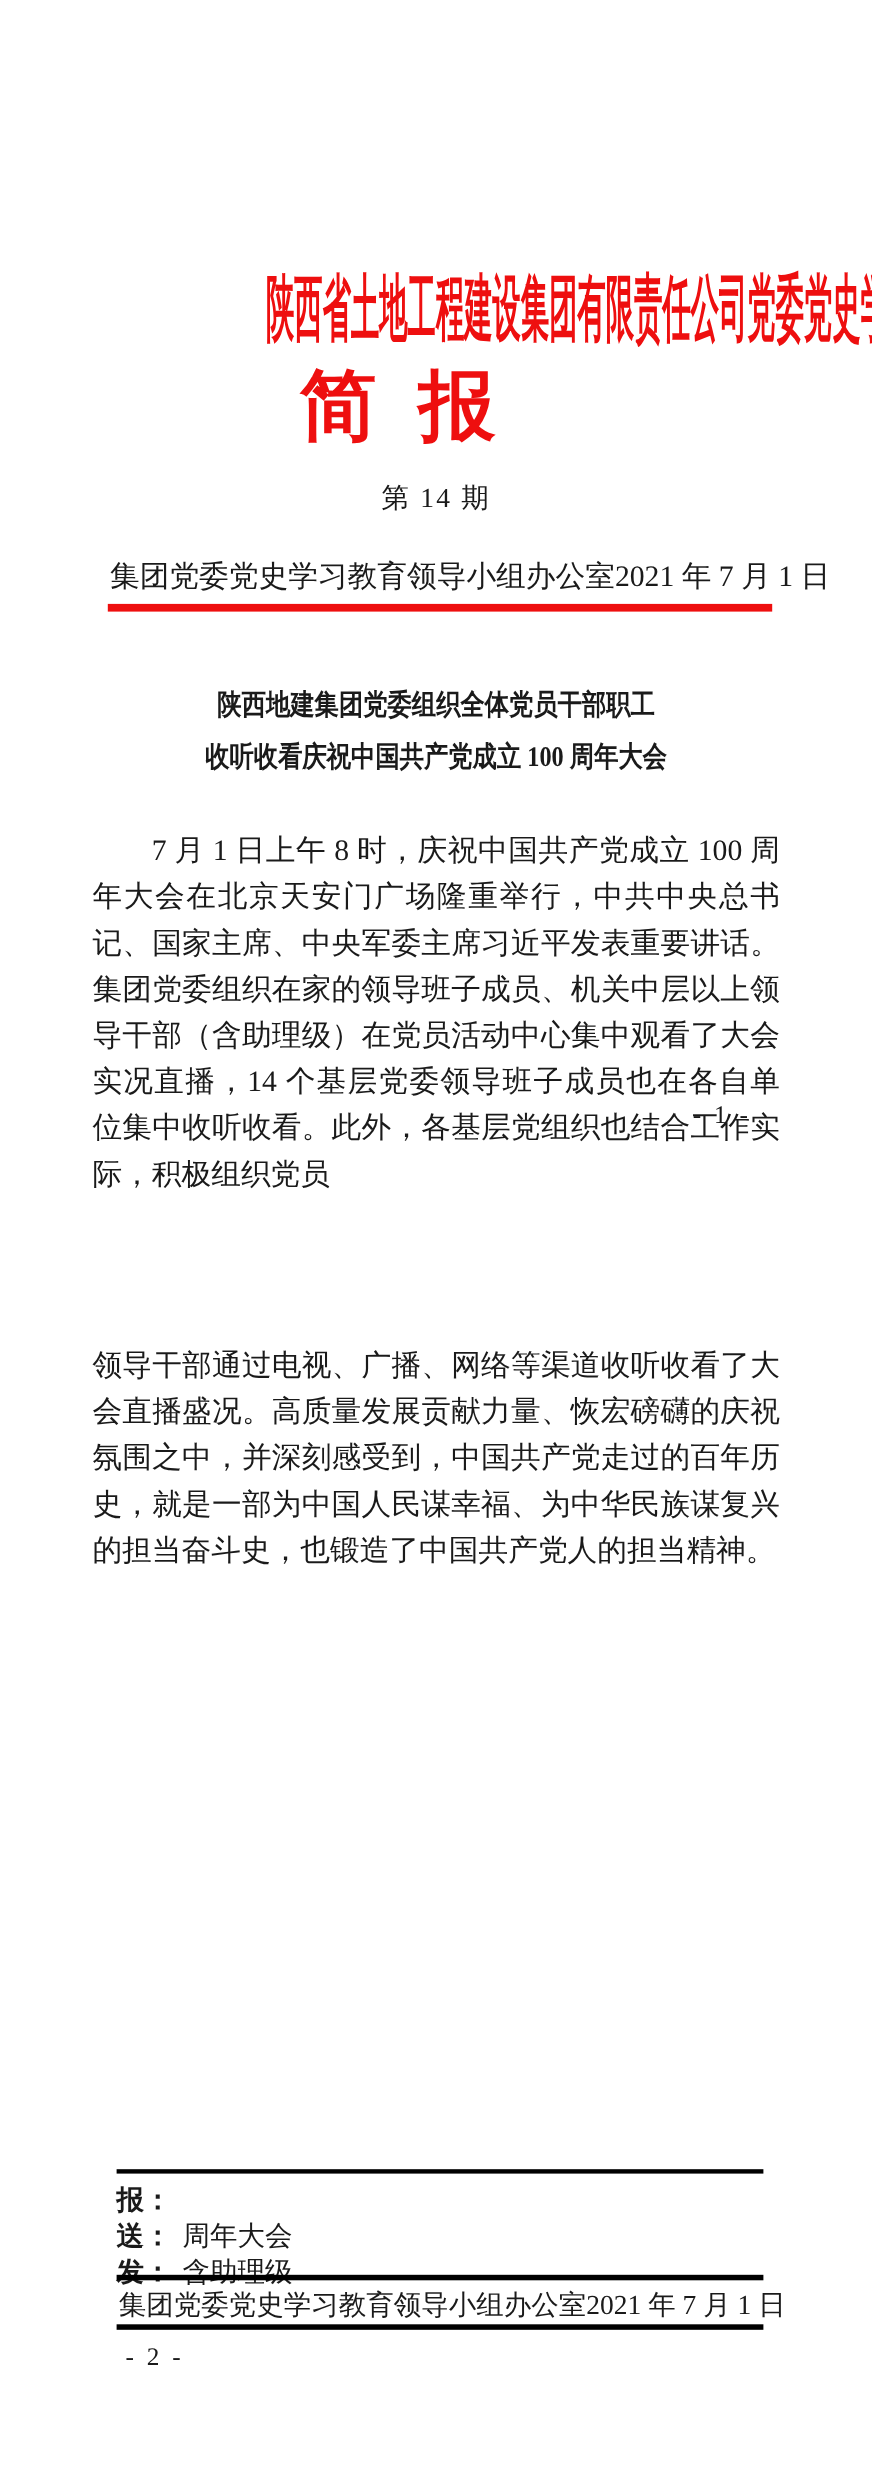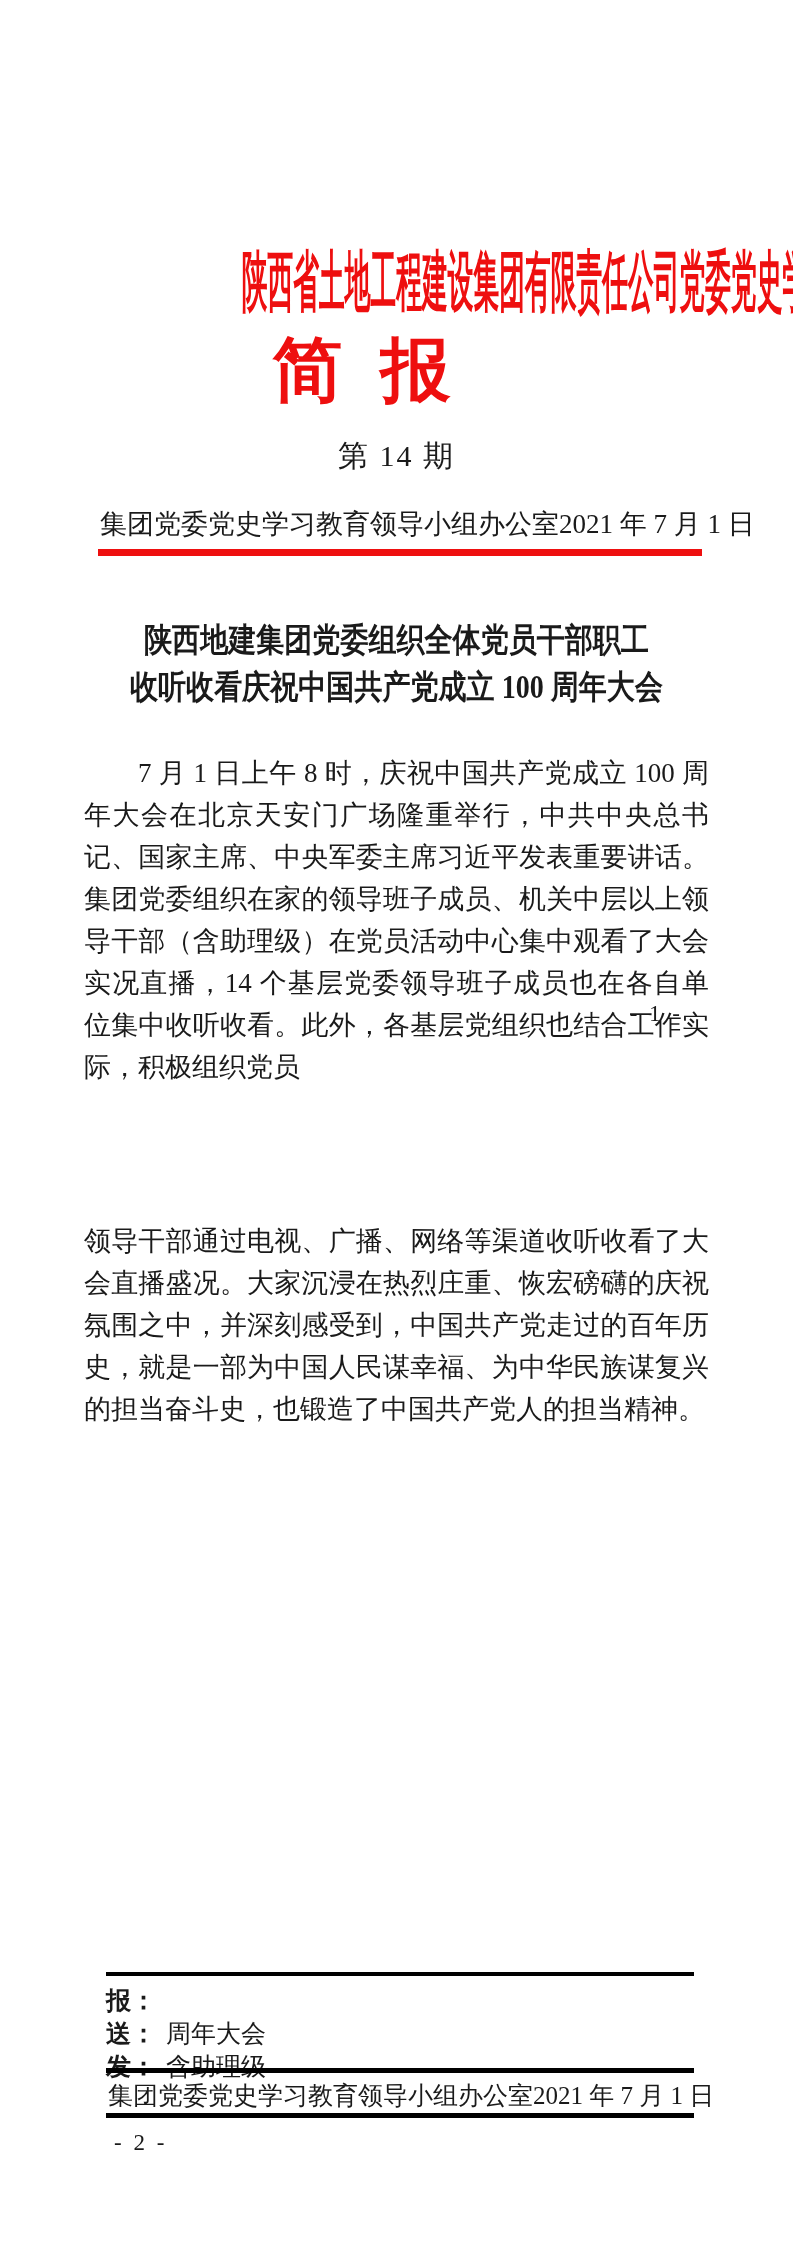--- a/index.html
+++ b/index.html
@@ -18,35 +18,35 @@
     transform:scaleX(0.39); transform-origin:50% 50%;
     line-height:1.1;
   }
   .masthead-brief{
     position:absolute; top:334px; left:0; width:723px;
     text-align:center; font-size:70px; font-weight:bold; color:var(--red);
     letter-spacing:38px; text-indent:38px; line-height:1.05;
   }
   .issue-no{
     position:absolute; top:436px; left:0; width:793px;
-    text-align:center; font-size:30px; letter-spacing:2px;
+    text-align:center; font-size:25px; letter-spacing:2px;
   }
   .issuer-row{
     position:absolute; top:506px; left:100px; width:600px;
     display:flex; justify-content:space-between; align-items:baseline;
     font-size:27px; white-space:nowrap;
   }
   .red-rule{
     position:absolute; top:549px; left:98px; width:604px; height:7px;
     background:var(--red);
   }
   
   .article-title{
     position:absolute; top:617px; left:0; width:793px;
-    text-align:center; font-weight:bold; font-size:33px; line-height:47px;
+    text-align:center; font-weight:bold; font-size:26px; line-height:47px;
   }
   .article-title .t-line{
     display:block; white-space:nowrap;
     transform:scaleX(0.85); transform-origin:50% 50%;
   }
   .body-block{
     position:absolute; left:84px; width:625px;
     font-size:27px; line-height:42px; text-align:justify;
     text-justify:inter-ideograph;
   }
@@ -95,21 +95,21 @@
     <span class="t-line">收听收看庆祝中国共产党成立 100 周年大会</span>
   </div>
 
   <div class="body-block body-p1">
     <p class="indent">7 月 1 日上午 8 时，庆祝中国共产党成立 100 周年大会在北京天安门广场隆重举行，中共中央总书记、国家主席、中央军委主席习近平发表重要讲话。集团党委组织在家的领导班子成员、机关中层以上领导干部（含助理级）在党员活动中心集中观看了大会实况直播，14 个基层党委领导班子成员也在各自单位集中收听收看。此外，各基层党组织也结合工作实际，积极组织党员</p>
   </div>
 
   <div class="pageno pageno-1">- 1 -</div>
 
   <div class="body-block body-p2">
-    <p>领导干部通过电视、广播、网络等渠道收听收看了大会直播盛况。大家沉浸在热烈庄重、恢宏磅礴的庆祝氛围之中，并深刻感受到，中国共产党走过的百年历史，就是一部为中国人民谋幸福、为中华民族谋复兴的担当奋斗史，也锻造了中国共产党人的担当精神。</p>
+    <p>领导干部通过电视、广播、网络等渠道收听收看了大会直播盛况。高质量发展贡献力量、恢宏磅礴的庆祝氛围之中，并深刻感受到，中国共产党走过的百年历史，就是一部为中国人民谋幸福、为中华民族谋复兴的担当奋斗史，也锻造了中国共产党人的担当精神。</p>
   </div>
 
   <div class="f-rule f-rule-1"></div>
 
   <div class="f-rows">
     <div class="f-row">
       <span class="f-label">报：</span>
     </div>
     <div class="f-row">
       <span class="f-label">送：</span>

